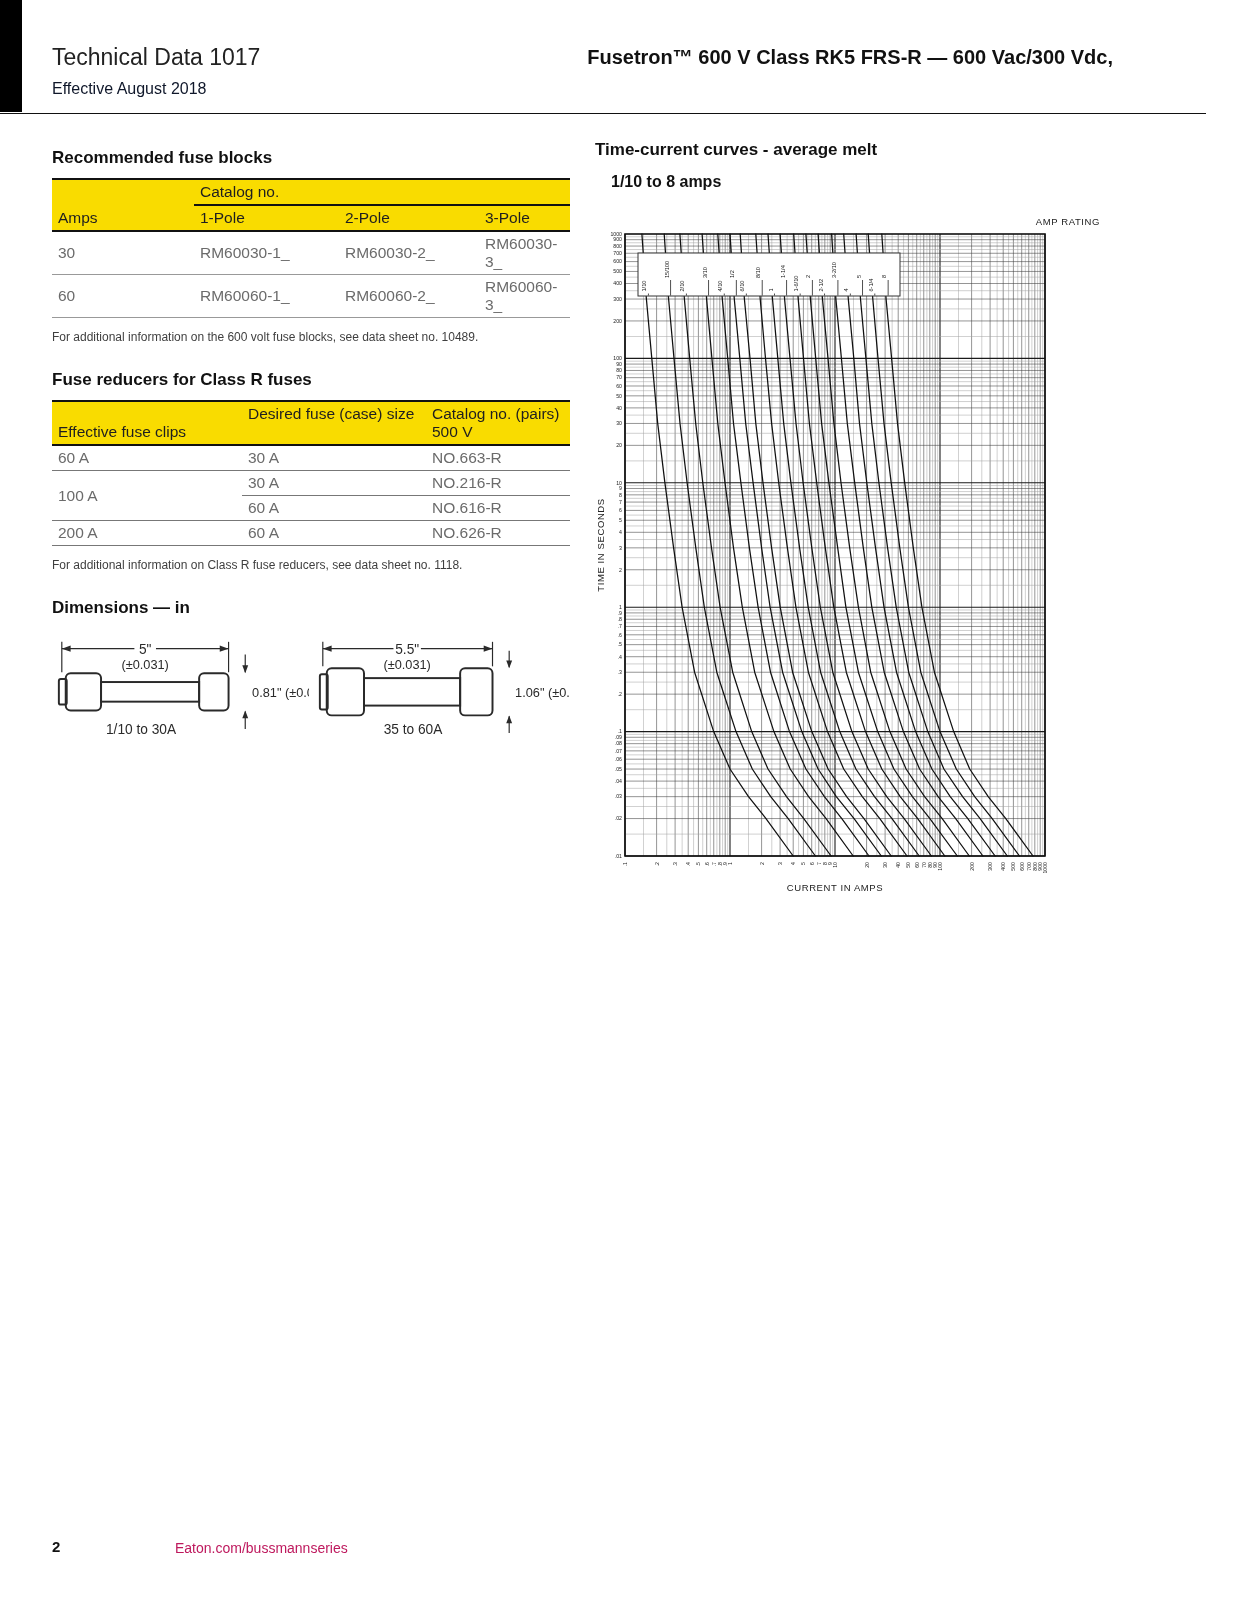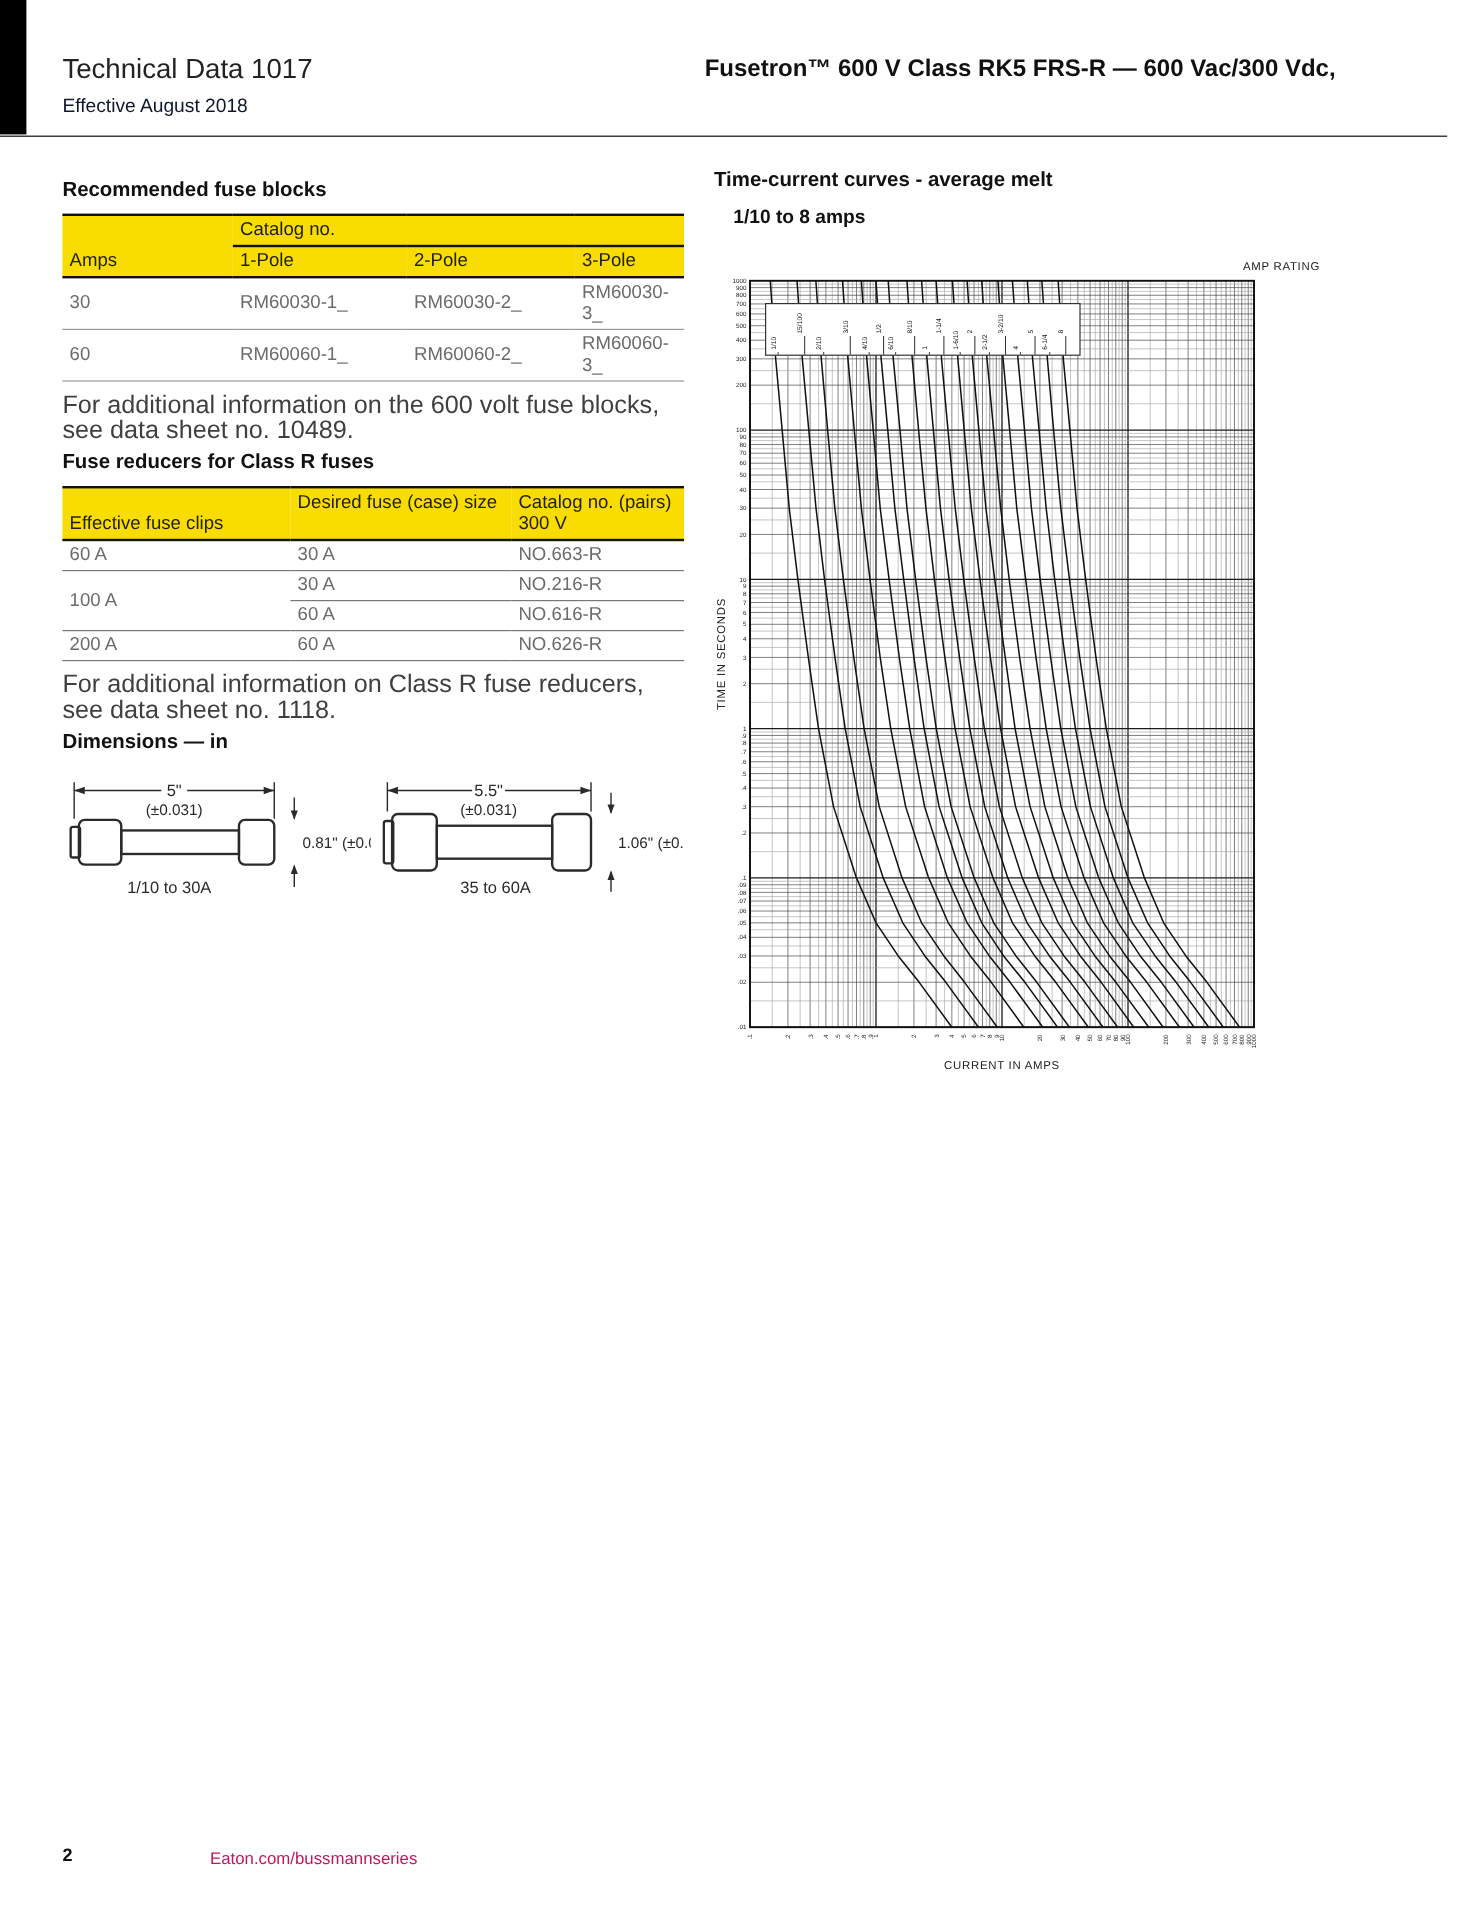--- a/index.html
+++ b/index.html
@@ -6,33 +6,33 @@
   body{width:1236px;height:1600px;position:relative;font-family:"Liberation Sans",sans-serif;color:#1a1a1a;overflow:hidden;}
   .corner-bar{position:absolute;left:0;top:0;width:22px;height:112px;background:#000;}
   .header-rule{position:absolute;left:0;top:113px;width:1206px;border-top:1.5px solid #111;}
   .hdr-left{position:absolute;left:52px;top:44px;}
   .hdr-title{font-size:23px;color:#222;}
   .hdr-sub{font-size:16px;margin-top:9px;color:#0f172a;}
   .hdr-right{position:absolute;right:123px;top:44px;text-align:left;font-weight:bold;font-size:20px;line-height:26px;color:#111;}
   .col-left{position:absolute;left:52px;top:148px;width:518px;}
   .col-right{position:absolute;left:595px;top:140px;width:620px;}
   h3{font-size:17px;margin:0 0 10px 0;color:#111;}
-  .sec-gap{margin-top:6px;}
+  .sec-gap{margin-top:22px;}
   table{border-collapse:collapse;width:518px;font-size:15.5px;}
   .t1 th,.t1 td,.t2 th,.t2 td{text-align:left;padding:3px 6px;}
   thead{background:#F9DC00;}
   th{font-weight:normal;color:#1f1f1f;}
   td{color:#6b6b6b;}
   .t1{border-top:2px solid #111;margin-top:6px;}
   .t2{border-top:2px solid #111;margin-top:6px;}
   .cat-span{border-bottom:2px solid #111;}
   .hdr-bottom th{border-bottom:2.5px solid #111;}
   .t1 tbody tr td{border-bottom:1.5px solid #999;}
   .t2 td{border-bottom:1.5px solid #777;}
-  .note{font-size:21px;line-height:21px;color:#3f3f3f;margin:9px 0 0 0;width:505px;}
+  .note{font-size:12px;line-height:21px;color:#3f3f3f;margin:9px 0 0 0;width:505px;}
   .dim-row{display:flex;margin-top:8px;}
   .dim-svg text{font-family:"Liberation Sans",sans-serif;}
   .chart-h1{font-size:17px;font-weight:bold;margin:0;color:#111;}
   .chart-h2{font-size:16px;font-weight:bold;margin:13px 0 0 16px;color:#111;}
   .g1{stroke:#1a1a1a;stroke-width:1.1;}
   .g2{stroke:#3d3d3d;stroke-width:.55;}
   .g3{stroke:#a0a0a0;stroke-width:.5;}
   .frame{fill:none;stroke:#111;stroke-width:1.6;}
   .curve{fill:none;stroke:#101010;stroke-width:1.25;stroke-linejoin:round;stroke-linecap:round;}
   .legendbox{fill:#fff;stroke:#333;stroke-width:1;}
@@ -97,21 +97,21 @@
 
   <p class="note">For additional information on the 600 volt fuse blocks, see data sheet no. 10489.</p>
 
   <h3 class="sec-gap">Fuse reducers for Class R fuses</h3>
 
   <table class="t2">
     <thead>
       <tr class="hdr-bottom">
         <th style="width:178px;vertical-align:bottom;">Effective fuse clips</th>
         <th style="width:172px;vertical-align:top;">Desired fuse (case) size</th>
-        <th style="vertical-align:top;">Catalog no. (pairs) 300 V</th>
+        <th style="vertical-align:top;">Catalog no. (pairs) 500 V</th>
       </tr>
     </thead>
     <tbody>
       <tr>
         <td>60 A</td>
         <td>30 A</td>
         <td>NO.663-R</td>
       </tr>
       <tr>
         <td rowspan="2" style="vertical-align:middle;">100 A</td>

